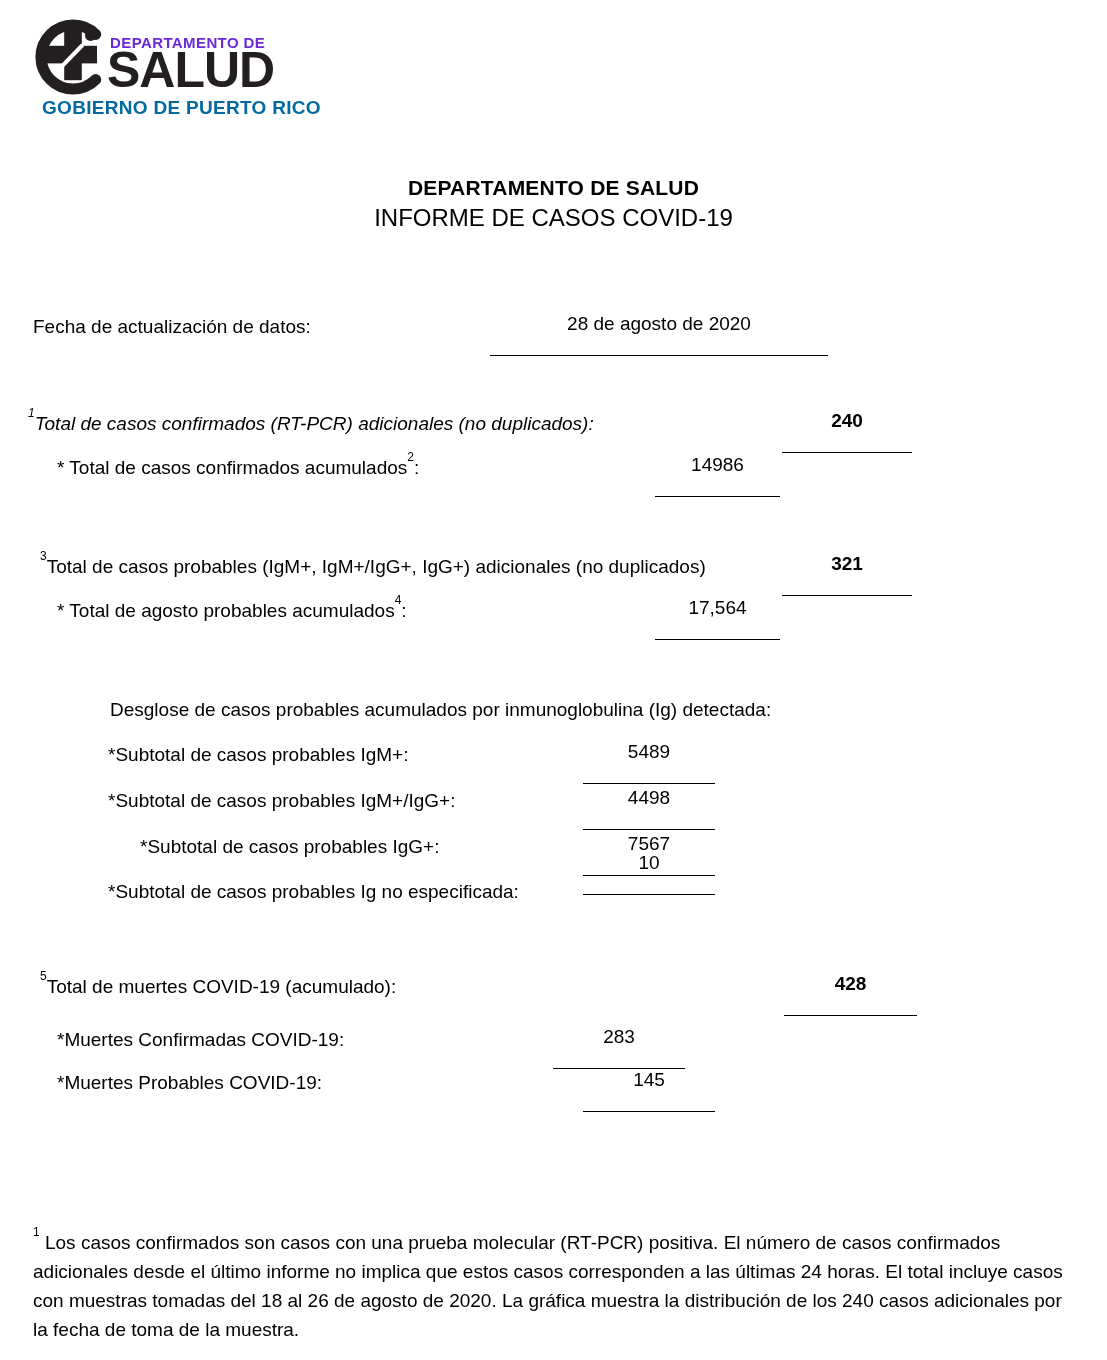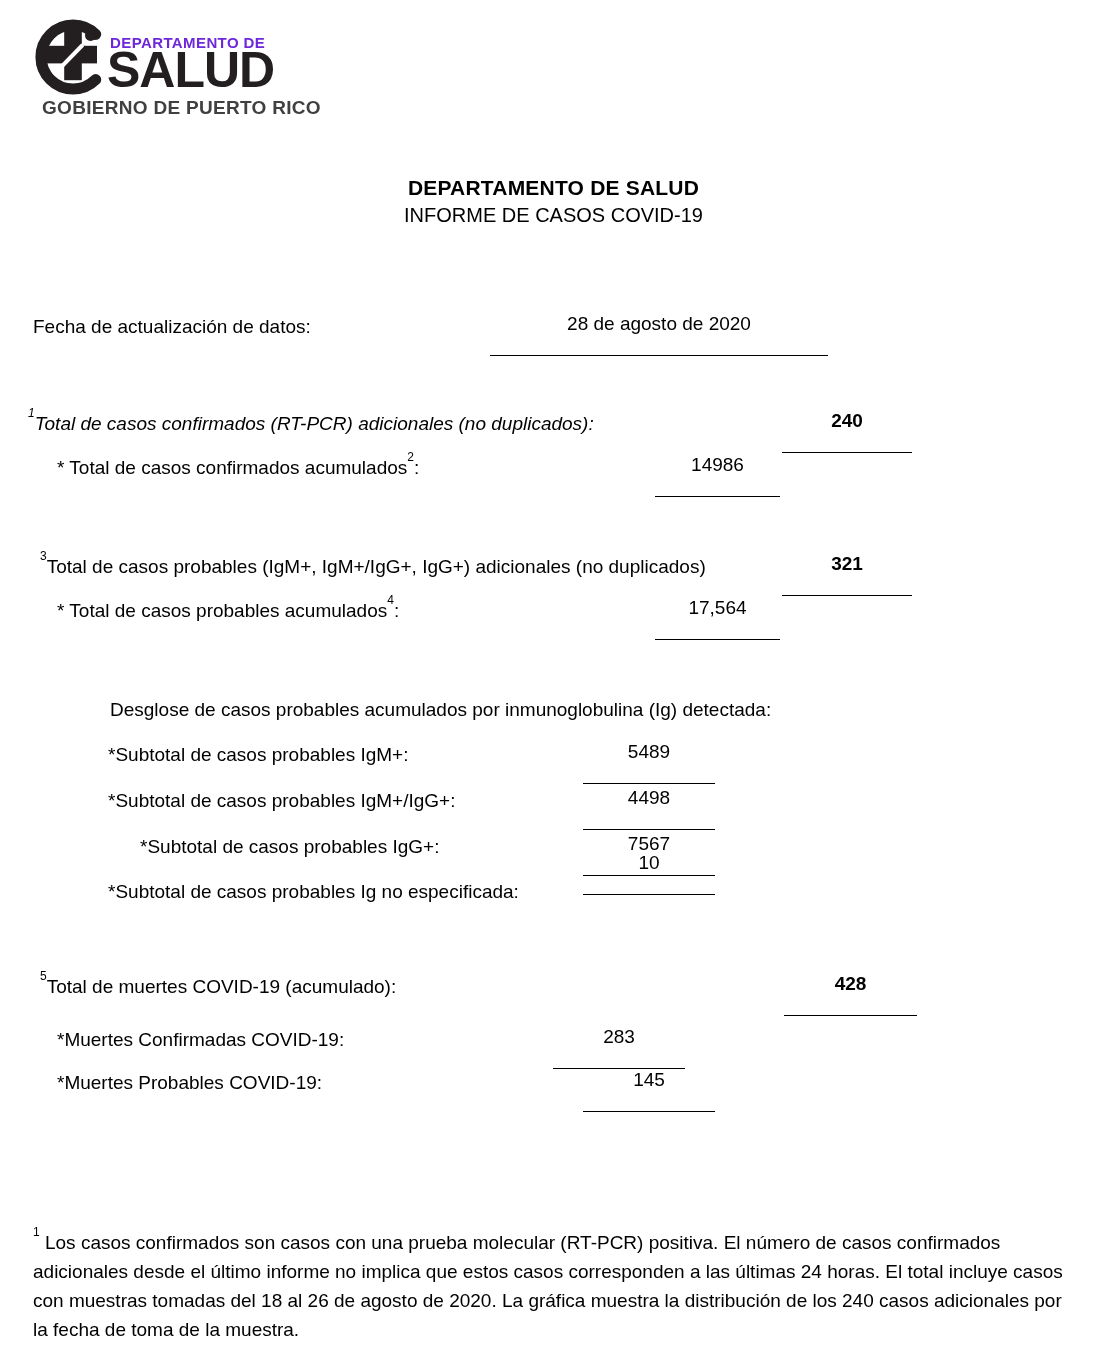--- a/index.html
+++ b/index.html
@@ -10,28 +10,28 @@
   .lbl{position:absolute;font-size:19px;line-height:23px;white-space:nowrap;}
   .val{
     position:absolute;font-size:19px;line-height:22px;text-align:center;
     border-bottom:1.5px solid #000;padding-bottom:20px;
   }
   .bold{font-weight:bold;}
   sup.fn{font-size:12px;line-height:0;position:relative;top:-6px;}
   .doc-title{position:absolute;top:176px;left:0;width:100%;text-align:center;
     font-size:21px;font-weight:bold;letter-spacing:0.2px;}
   .doc-subtitle{position:absolute;top:204px;left:0;width:100%;text-align:center;
-    font-size:20px;}
+    font-size:24px;}
   .logo-icon{position:absolute;left:33px;top:12px;}
   .logo-small{position:absolute;left:110px;top:34px;font-size:15px;font-weight:bold;
     letter-spacing:0.4px;color:#6d28d9;white-space:nowrap;}
   .logo-big{position:absolute;left:107px;top:46px;font-size:50px;line-height:48px;
     font-weight:bold;letter-spacing:-1px;color:#231f20;white-space:nowrap;}
   .logo-gov{position:absolute;left:42px;top:97px;font-size:19px;font-weight:bold;
-    letter-spacing:0.3px;color:#404040;white-space:nowrap;}
+    letter-spacing:0.3px;color:#0369a1;white-space:nowrap;}
   .footnote{position:absolute;left:33px;top:1228px;width:1046px;font-size:19px;
     line-height:29px;text-align:left;}
 </style>
 </head>
 <body>
 
 <div class="page">
 
   <div class="logo-icon">
     <svg width="80" height="90" viewBox="0 0 100 100" aria-hidden="true">
@@ -54,21 +54,21 @@
 
   <div class="lbl" style="left:28px;top:412px;font-style:italic;"><sup class="fn">1</sup><span>Total de casos confirmados (RT-PCR) adicionales (no duplicados):</span></div>
   <div class="val bold" style="left:782px;top:410px;width:130px;">240</div>
 
   <div class="lbl" style="left:57px;top:456px;"><span>* Total de casos confirmados acumulados</span><sup class="fn">2</sup><span>:</span></div>
   <div class="val" style="left:655px;top:454px;width:125px;">14986</div>
 
   <div class="lbl" style="left:40px;top:555px;"><sup class="fn">3</sup><span>Total de casos probables (IgM+, IgM+/IgG+, IgG+) adicionales (no duplicados)</span></div>
   <div class="val bold" style="left:782px;top:553px;width:130px;">321</div>
 
-  <div class="lbl" style="left:57px;top:599px;"><span>* Total de casos probables acumulados</span><sup class="fn">4</sup><span>:</span></div>
+  <div class="lbl" style="left:57px;top:599px;"><span>* Total de agosto probables acumulados</span><sup class="fn">4</sup><span>:</span></div>
   <div class="val" style="left:655px;top:597px;width:125px;">17,564</div>
 
   <div class="lbl" style="left:110px;top:698px;">Desglose de casos probables acumulados por inmunoglobulina (Ig) detectada:</div>
 
   <div class="lbl" style="left:108px;top:743px;">*Subtotal de casos probables IgM+:</div>
   <div class="val" style="left:583px;top:741px;width:132px;">5489</div>
 
   <div class="lbl" style="left:108px;top:789px;">*Subtotal de casos probables IgM+/IgG+:</div>
   <div class="val" style="left:583px;top:787px;width:132px;">4498</div>
 

